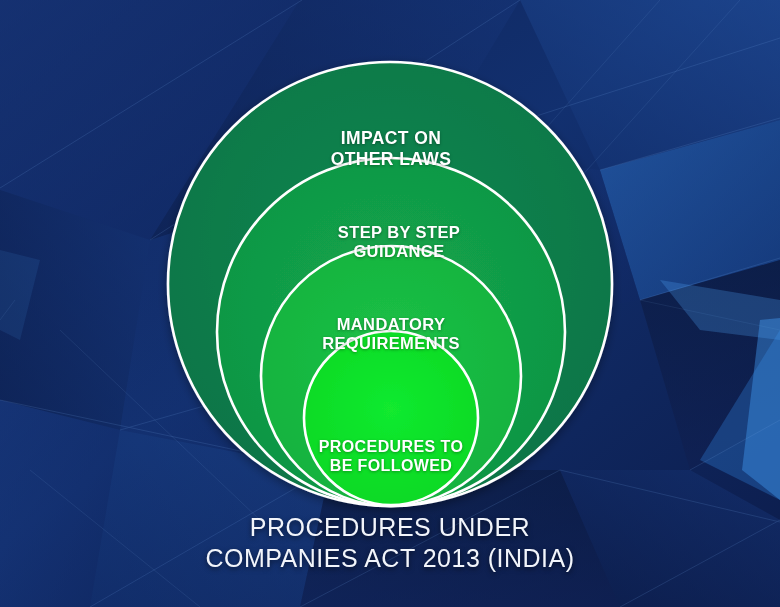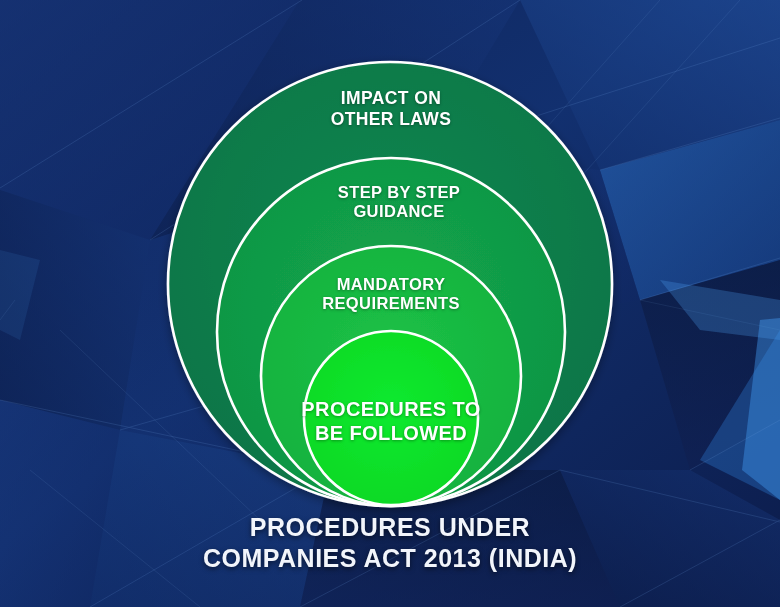--- a/index.html
+++ b/index.html
@@ -31,35 +31,36 @@
   .ring-label {
     position:absolute;
     text-align:center;
     color:#ffffff;
     font-weight:bold;
     letter-spacing:0.4px;
     line-height:1.18;
     text-shadow:0 1px 3px rgba(0,0,0,0.35);
     white-space:pre-line;
     pointer-events:none;
+    margin-top:40px;
   }
   #label-impact        { left:258px; top:88px;  width:266px; font-size:17.5px; }
   #label-guidance      { left:276px; top:183px; width:246px; font-size:16.5px; }
   #label-mandatory     { left:278px; top:275px; width:226px; font-size:16.5px; }
-  #label-procedures    { left:298px; top:398px; width:186px; font-size:20px; }
+  #label-procedures    { left:298px; top:398px; width:186px; font-size:16px; }
 
   
   #caption {
     position:absolute;
     left:0; top:512px;
     width:780px;
     text-align:center;
     color:#f2f5fb;
     font-size:25px;
-    font-weight:bold;
+    font-weight:normal;
     letter-spacing:0.5px;
     line-height:1.24;
     text-shadow:0 2px 5px rgba(0,0,0,0.55);
     white-space:pre-line;
   }
 </style>
 </head>
 <body>
 
 <div id="stage">

